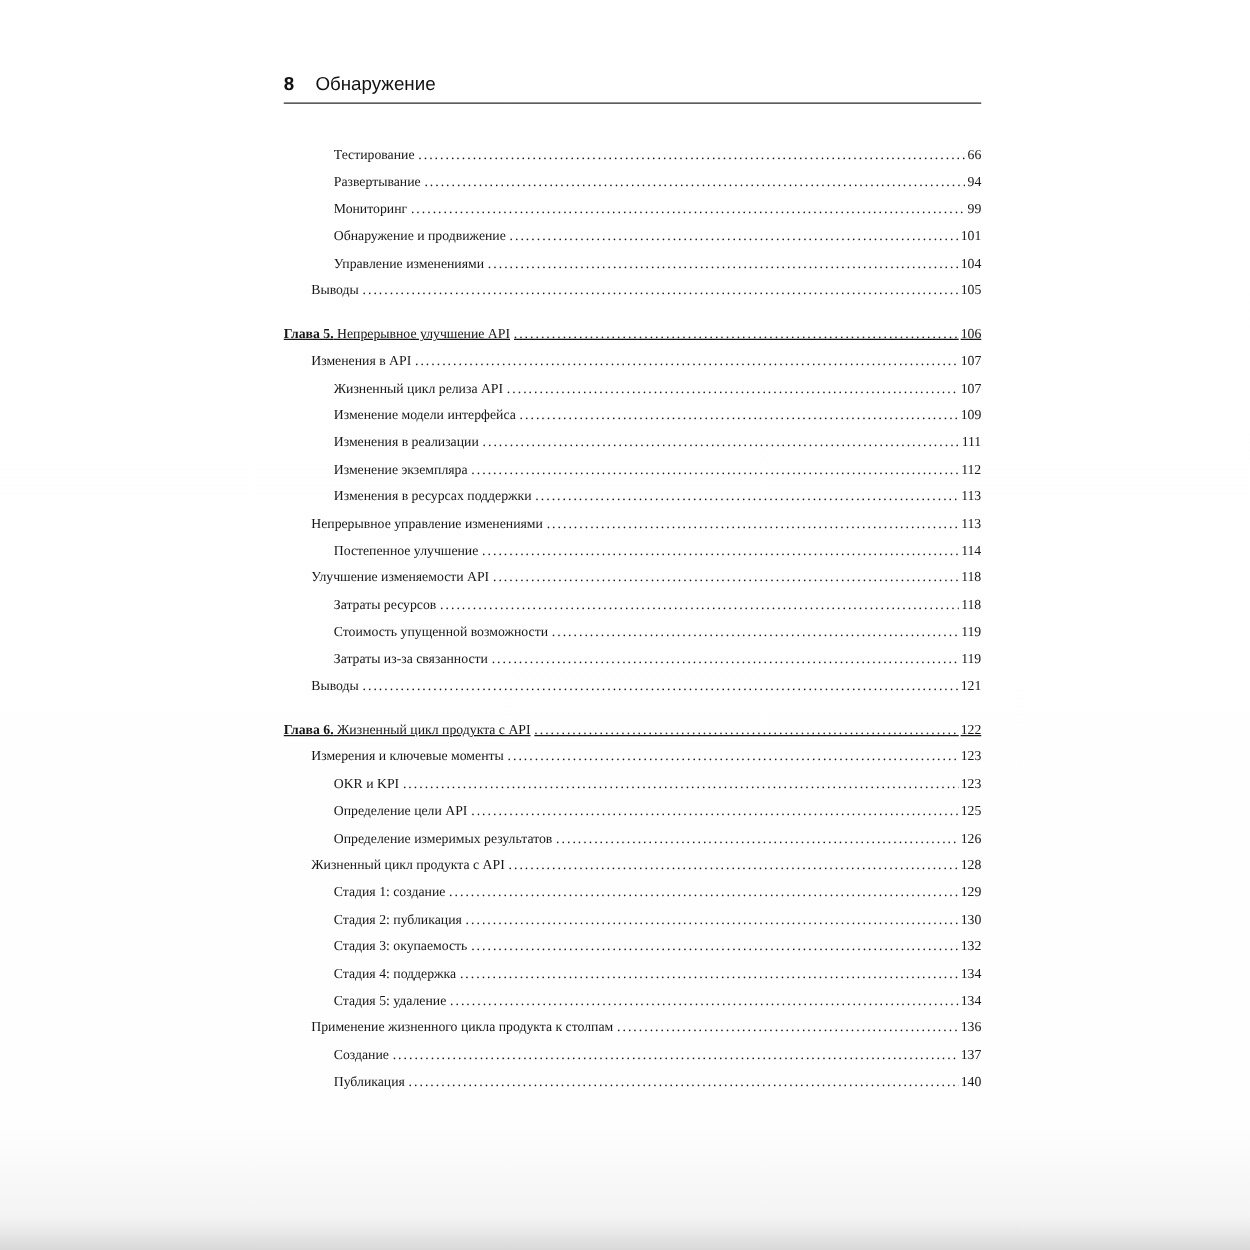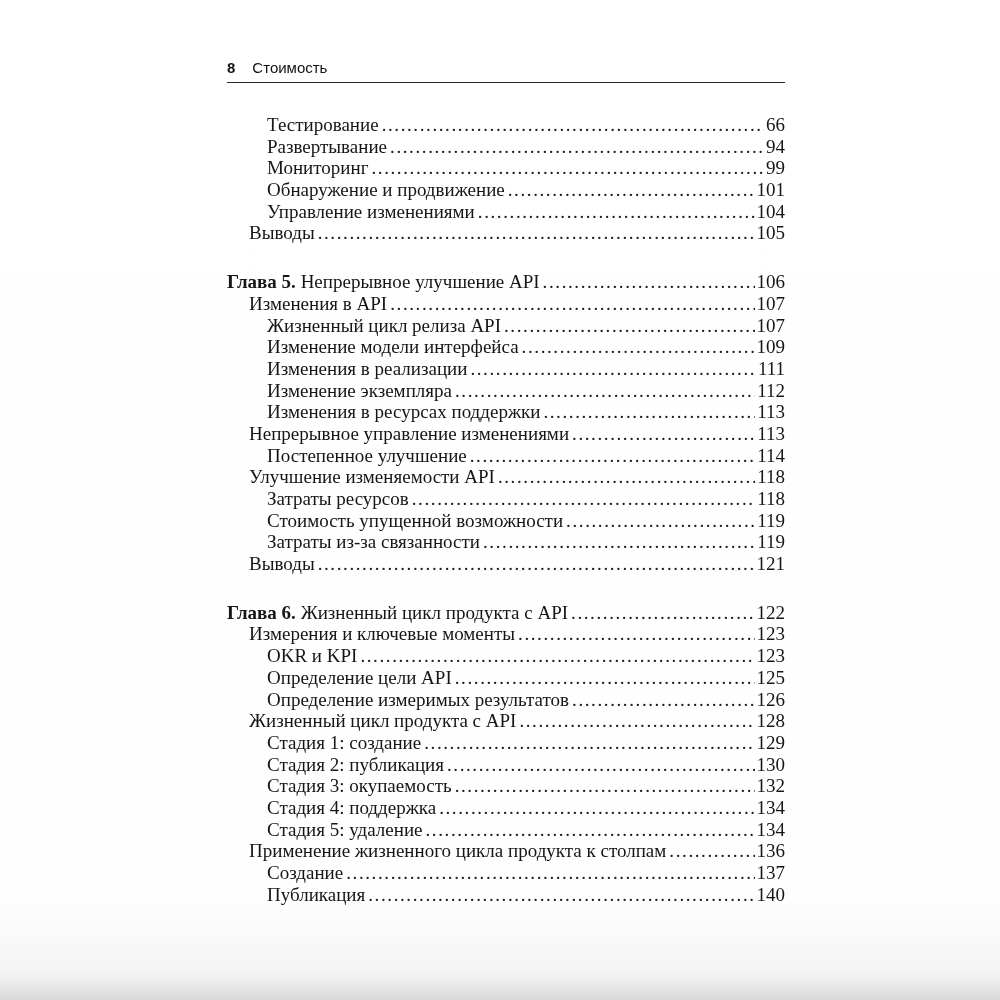--- a/index.html
+++ b/index.html
@@ -37,30 +37,30 @@
     width: 558px;
     height: 1px;
     background: #2a2a2a;
   }
   
   .toc {
     position: absolute;
     top: 114px;
     left: 227px;
     width: 558px;
-    font-size: 19px;
+    font-size: 11px;
   }
   .toc-entry {
     display: flex;
     align-items: baseline;
     height: 21.7px;
     line-height: 21.7px;
     white-space: nowrap;
   }
-  .toc-entry.gap { margin-top: 27px; }
+  .toc-entry.gap { margin-top: 13px; text-decoration: underline; }
   .toc-entry.lvl1 { padding-left: 22px; }
   .toc-entry.lvl2 { padding-left: 40px; }
   .toc-title { flex: 0 0 auto; }
   .toc-title b { font-weight: bold; }
   .toc-dots {
     flex: 1 1 auto;
     overflow: hidden;
     margin: 0 2px 0 3px;
     min-width: 10px;
   }
@@ -82,21 +82,21 @@
     pointer-events: none;
   }
 </style>
 </head>
 <body>
 
 <div class="page">
 
   <div class="running-head">
     <span class="folio">8</span>
-    <span class="head-title">Стоимость</span>
+    <span class="head-title">Обнаружение</span>
   </div>
 
   <div class="head-rule"></div>
 
   <div class="toc">
       <div class="toc-entry lvl2">
         <span class="toc-title"><span>Тестирование</span></span>
         <span class="toc-dots"></span>
         <span class="toc-page">66</span>
       </div>

